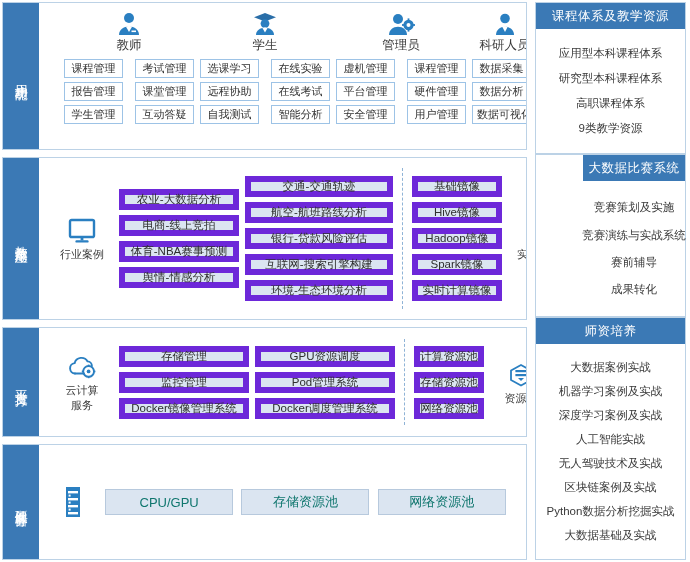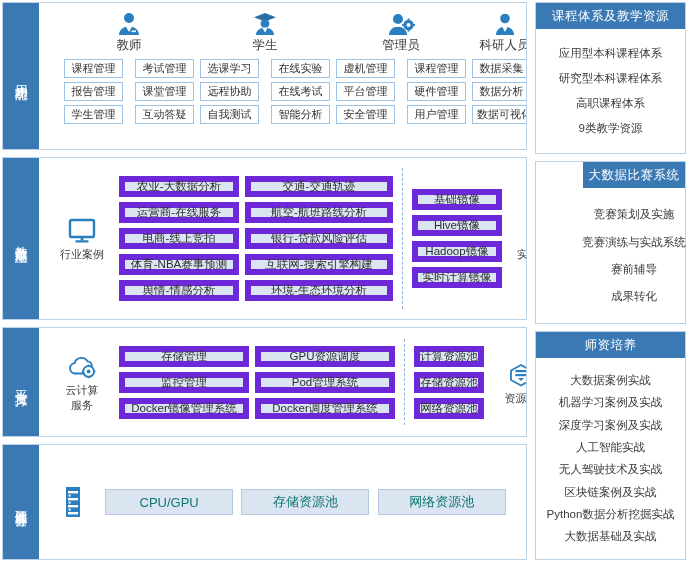--- a/index.html
+++ b/index.html
@@ -121,21 +121,20 @@
     height: 26px;
     width: 128px;
     display: flex; align-items: center; justify-content: center;
   }
 
   
   .right-col {
     width: 153px;
     display: flex;
     flex-direction: column;
-    gap: 7px;
     padding: 2px 2px 2px 0;
   }
   .panel {
     border: 1px solid #bcd2e6;
     background: #ffffff;
     display: flex;
     flex-direction: column;
   }
   .panel-head {
     background: #3b79b5;
@@ -301,21 +300,20 @@
               <rect x="6.4" y="5.2" width="17.2" height="10.6" fill="#ffffff"></rect>
               <rect x="13.6" y="19" width="2.8" height="3.4" fill="#2a7fc1"></rect>
               <rect x="8.4" y="22.2" width="13.2" height="2.4" rx="1.2" fill="#2a7fc1"></rect>
             </svg>
           </div>
           <div class="ib-label">行业案例</div>
         </div>
 
         <div class="fillcol w120">
           <div class="chip-fill">农业-大数据分析</div>
-          <div class="chip-fill">运营商-在线服务</div>
           <div class="chip-fill">电商-线上竞拍</div>
           <div class="chip-fill">体育-NBA赛事预测</div>
           <div class="chip-fill">舆情-情感分析</div>
         </div>
 
         <div style="width:6px;"></div>
 
         <div class="fillcol w128">
           <div class="chip-fill">交通-交通轨迹</div>
           <div class="chip-fill">航空-航班路线分析</div>
@@ -323,20 +321,21 @@
           <div class="chip-fill">互联网-搜索引擎构建</div>
           <div class="chip-fill">环境-生态环境分析</div>
         </div>
 
         <div class="vdash"></div>
 
         <div class="fillcol w90">
           <div class="chip-fill">基础镜像</div>
           <div class="chip-fill">Hive镜像</div>
           <div class="chip-fill">Hadoop镜像</div>
+          <div class="chip-fill">Spark镜像</div>
           <div class="chip-fill">实时计算镜像</div>
         </div>
 
         <div class="icon-block">
           <div class="ib-ico">
             <svg width="28" height="28" viewBox="0 0 28 28">
               <rect x="5" y="3" width="7.6" height="14" fill="none" stroke="#2a7fc1" stroke-width="2"></rect>
               <rect x="15.4" y="3" width="7.6" height="14" fill="none" stroke="#2a7fc1" stroke-width="2"></rect>
               <rect x="4" y="20" width="20" height="2" fill="#2a7fc1"></rect>
             </svg>

